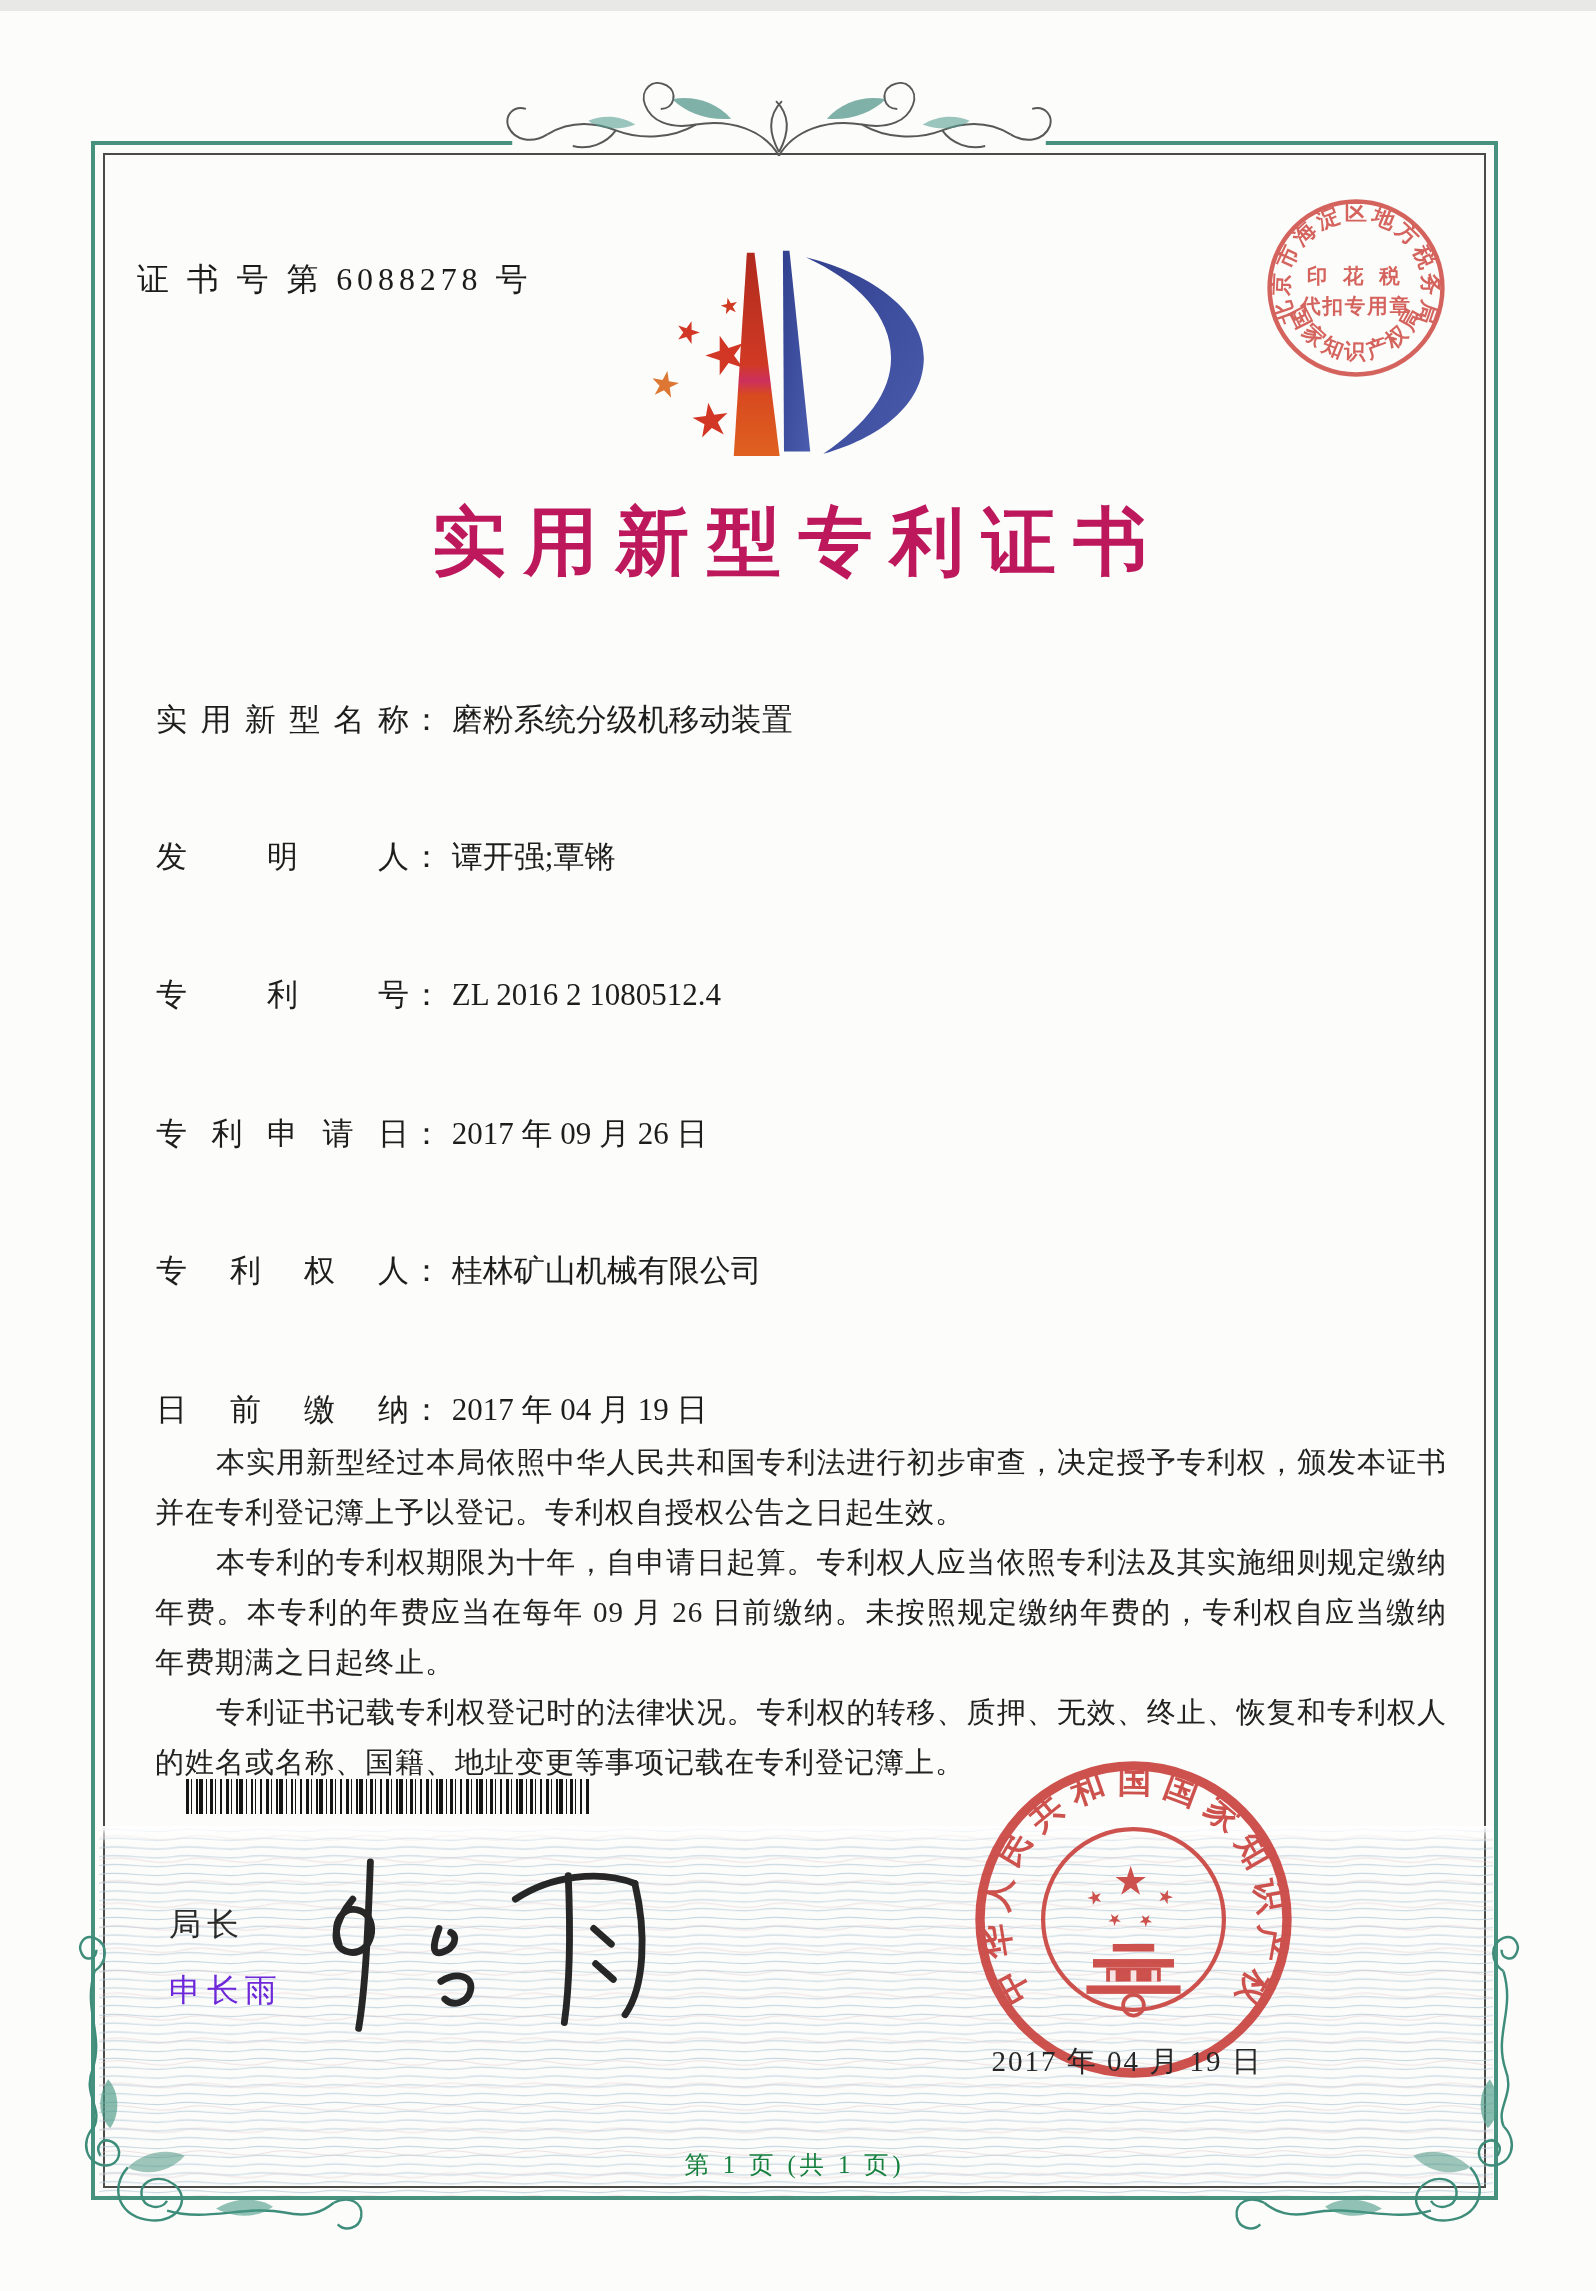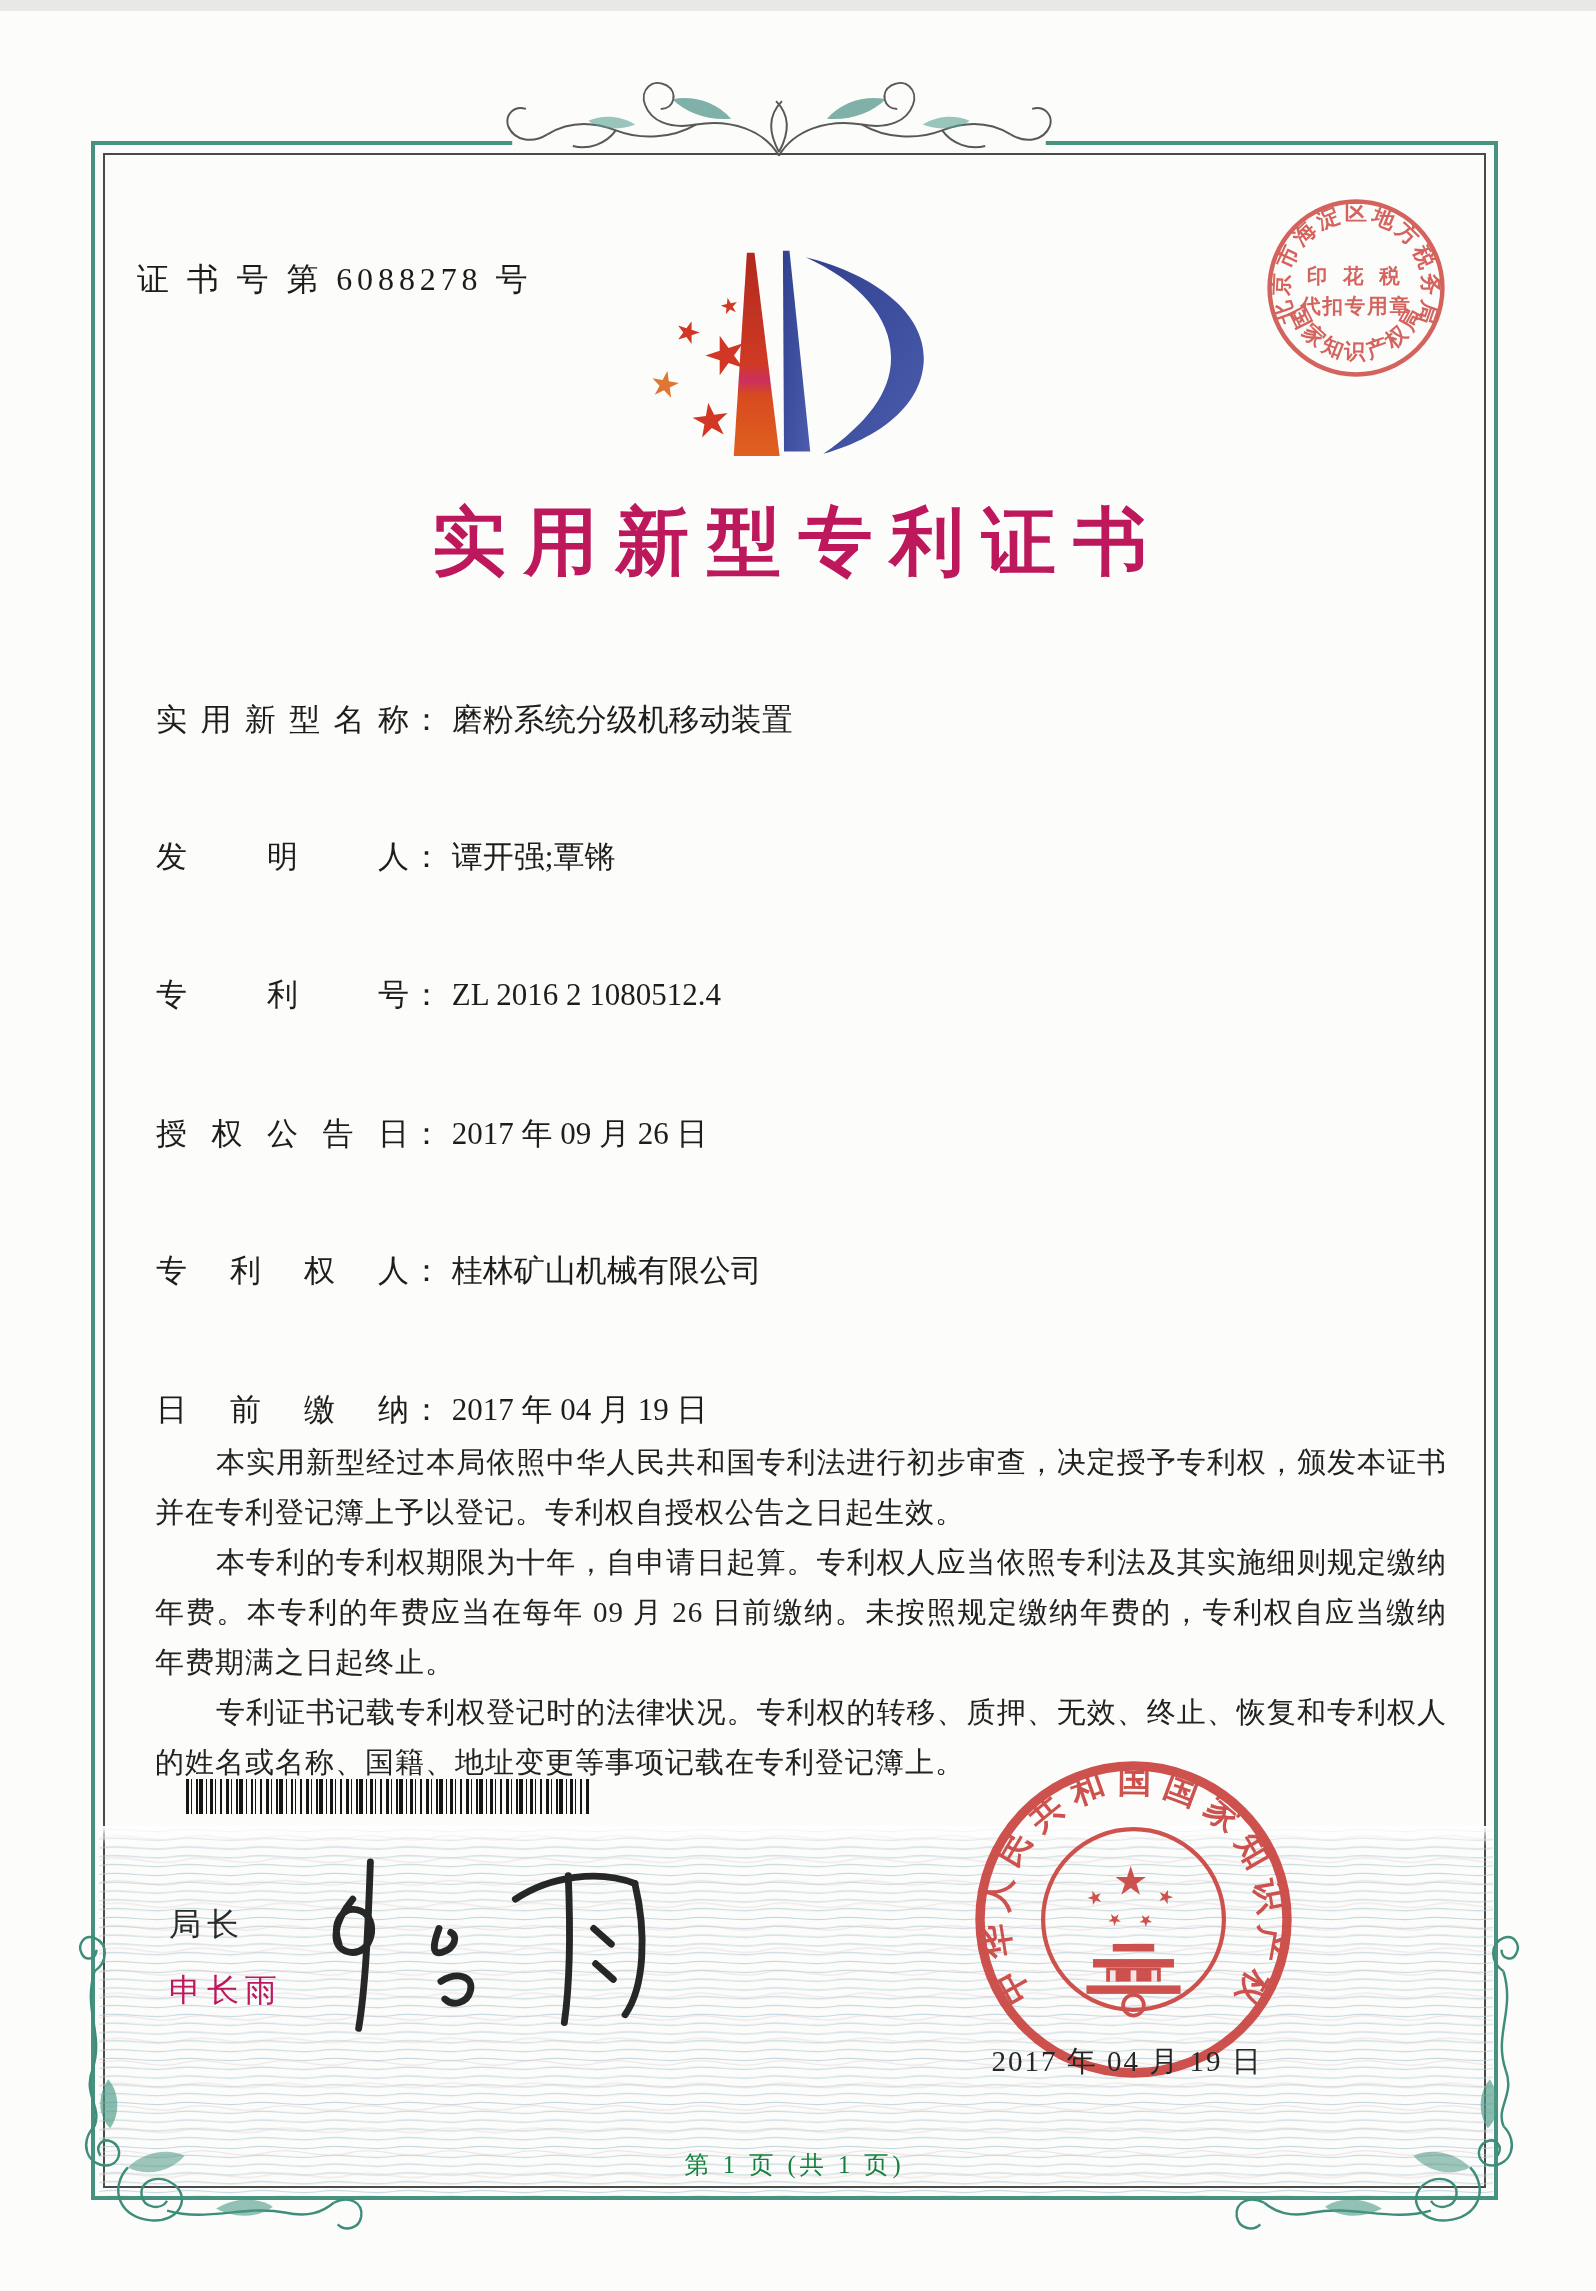--- a/index.html
+++ b/index.html
@@ -18,21 +18,21 @@
   .paras{left:155px;top:1426px;width:1292px;font-size:29px;line-height:50px;
          text-align:justify;letter-spacing:1px;color:#222;}
   .paras p{margin:0;text-indent:61px;}
   .barcode{left:186px;top:1768px;width:404px;height:35px;
     background:repeating-linear-gradient(90deg,
       #161616 0 2.9px,transparent 2.9px 4.9px,#161616 4.9px 5.9px,transparent 5.9px 9.8px,
       #161616 9.8px 11.8px,transparent 11.8px 12.7px,#161616 12.7px 16.7px,transparent 16.7px 19.6px,
       #161616 19.6px 20.6px,transparent 20.6px 24.5px,#161616 24.5px 27.4px,transparent 27.4px 29px,
       #161616 29px 30px,transparent 30px 34px,#161616 34px 36px,transparent 36px 40px);}
   .bureau-title{left:169px;top:1892px;font-size:32px;letter-spacing:5.9px;color:#2a2a2a;}
-  .bureau-name{left:169px;top:1958px;font-size:32px;letter-spacing:5.9px;color:#be185d;}
+  .bureau-name{left:169px;top:1958px;font-size:32px;letter-spacing:5.9px;color:#6d28d9;}
   .seal-date{left:980px;top:2031px;width:294px;text-align:center;font-size:29px;
              letter-spacing:2px;color:#262626;}
   .footer{left:91px;top:2137px;width:1407px;text-align:center;font-size:24.5px;
           letter-spacing:3.9px;color:#15803d;}
   svg{display:block;}
   .z1{z-index:1;} .z2{z-index:2;} .z3{z-index:3;}
 </style>
 </head>
 <body>
 
@@ -141,21 +141,21 @@
   <div class="abs z2 field-row" style="top:688px">
     <span class="field-label">实用新型名称</span><span class="field-colon">：</span><span>磨粉系统分级机移动装置</span>
   </div>
   <div class="abs z2 field-row" style="top:825px">
     <span class="field-label">发　明　人</span><span class="field-colon">：</span><span>谭开强;覃锵</span>
   </div>
   <div class="abs z2 field-row" style="top:963px">
     <span class="field-label">专　利　号</span><span class="field-colon">：</span><span>ZL 2016 2 1080512.4</span>
   </div>
   <div class="abs z2 field-row" style="top:1102px">
-    <span class="field-label">授权公告日</span><span class="field-colon">：</span><span>2017 年 09 月 26 日</span>
+    <span class="field-label">专利申请日</span><span class="field-colon">：</span><span>2017 年 09 月 26 日</span>
   </div>
   <div class="abs z2 field-row" style="top:1239px">
     <span class="field-label">专　利　权　人</span><span class="field-colon">：</span><span>桂林矿山机械有限公司</span>
   </div>
   <div class="abs z2 field-row" style="top:1378px">
     <span class="field-label">日前缴纳</span><span class="field-colon">：</span><span>2017 年 04 月 19 日</span>
   </div>
 
   <div class="abs z2 paras">
     <p>本实用新型经过本局依照中华人民共和国专利法进行初步审查，决定授予专利权，颁发本证书并在专利登记簿上予以登记。专利权自授权公告之日起生效。</p>

